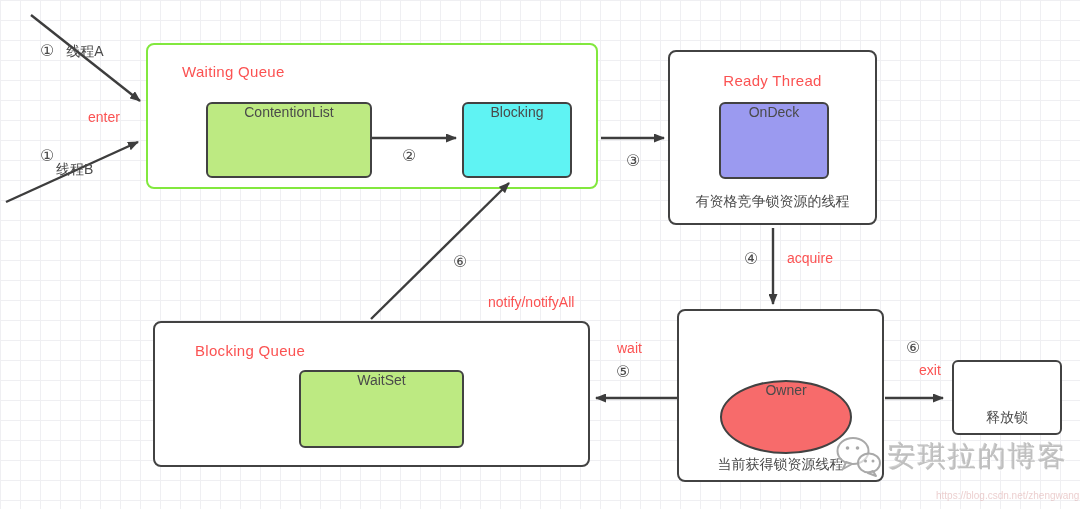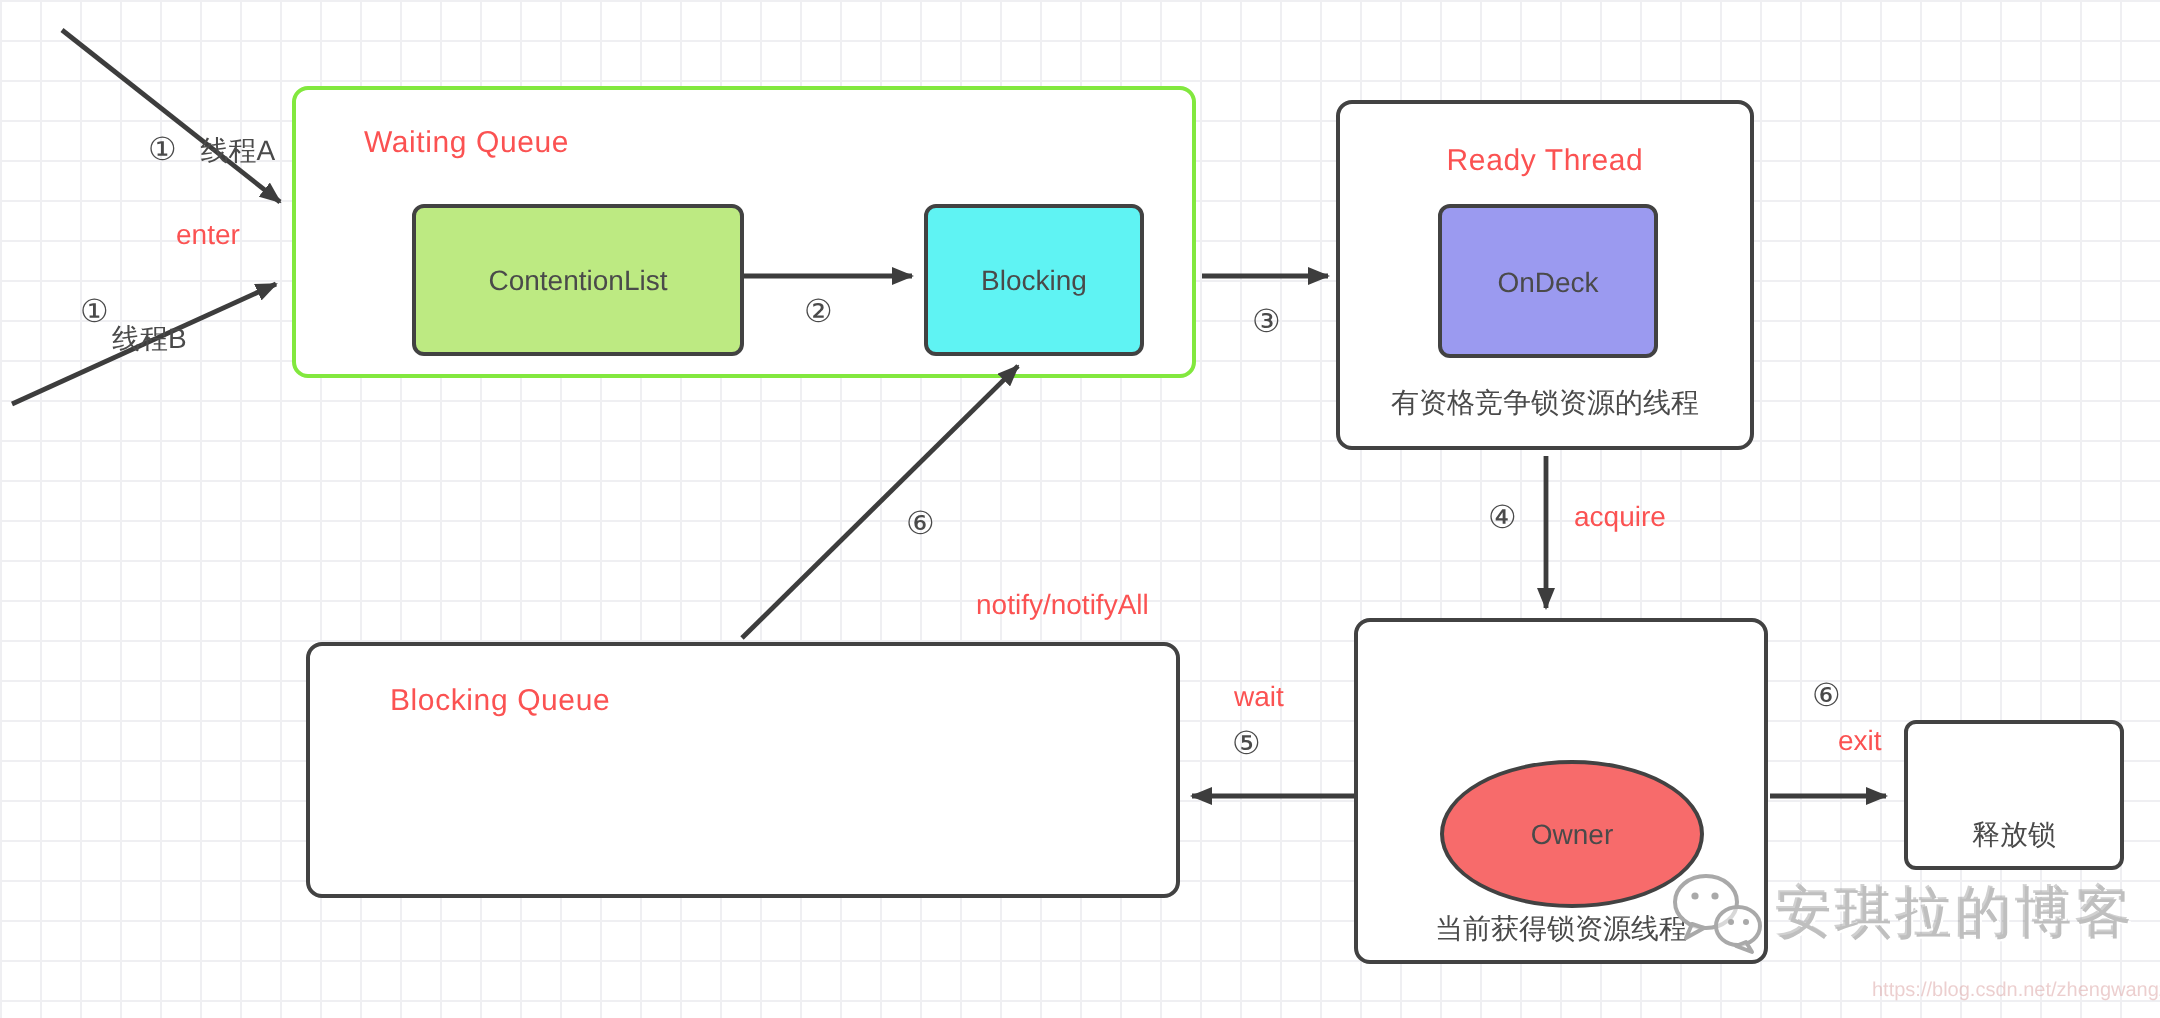--- a/index.html
+++ b/index.html
@@ -41,21 +41,21 @@
     color:var(--red-label);
     font-size:15px;
     letter-spacing:.3px;
     white-space:nowrap;
   }
   .title-center{left:0;right:0;text-align:center;}
   .node{
     position:absolute;
     border:2px solid var(--box-border);
     border-radius:6px;
-    display:flex;align-items:center;justify-content:center;
+    display:flex;align-items:flex-start;justify-content:center;
     color:var(--text-dark);
     font-size:14px;
   }
   .caption{
     position:absolute;left:0;right:0;
     text-align:center;
     color:var(--text-dark);
     font-size:14px;
     white-space:nowrap;
   }
@@ -119,22 +119,25 @@
     <div class="caption" style="bottom:12px;">有资格竞争锁资源的线程</div>
   </div>
 
   <div class="box" style="left:677px;top:309px;width:207px;height:173px;">
     <div class="node" style="left:41px;top:69px;width:132px;height:74px;border-radius:50%;background:var(--red-fill);">
       <span>Owner</span>
     </div>
     <div class="caption" style="bottom:6px;">当前获得锁资源线程</div>
   </div>
 
-  <div class="box" style="left:153px;top:321px;width:437px;height:128px;">
+  <div class="box" style="left:153px;top:321px;width:437px;height:146px;">
     <div class="box-title" style="left:40px;top:19px;">Blocking Queue</div>
+    <div class="node" style="left:144px;top:47px;width:165px;height:78px;background:var(--green-fill);">
+      <span>WaitSet</span>
+    </div>
   </div>
 
   <div class="box" style="left:952px;top:360px;width:110px;height:75px;display:flex;align-items:center;justify-content:center;border-radius:6px;">
     <span style="font-size:14px;color:var(--text-dark);margin-top:40px;">释放锁</span>
   </div>
 
   <svg class="arrows" width="1080" height="509" viewBox="0 0 1080 509">
     <defs>
       <marker id="ah" markerWidth="11" markerHeight="9" refX="10" refY="4.5" orient="auto" markerUnits="userSpaceOnUse">
         <path d="M0,0 L11,4.5 L0,9 z" fill="#3d3d3d"></path>
@@ -143,21 +146,21 @@
     <line x1="31" y1="15" x2="140" y2="101" marker-end="url(#ah)"></line>
     <line x1="6" y1="202" x2="138" y2="142" marker-end="url(#ah)"></line>
     <line x1="372" y1="138" x2="456" y2="138" marker-end="url(#ah)"></line>
     <line x1="601" y1="138" x2="664" y2="138" marker-end="url(#ah)"></line>
     <line x1="773" y1="228" x2="773" y2="304" marker-end="url(#ah)"></line>
     <line x1="371" y1="319" x2="509" y2="183" marker-end="url(#ah)"></line>
     <line x1="677" y1="398" x2="596" y2="398" marker-end="url(#ah)"></line>
     <line x1="885" y1="398" x2="943" y2="398" marker-end="url(#ah)"></line>
   </svg>
 
-  <div class="lbl" style="left:40px;top:65px;padding-left:34px;">
+  <div class="lbl" style="left:40px;top:41px;">
     <span class="num">①</span>
     <span style="margin-left:8px;">线程A</span>
   </div>
   <div class="lbl red" style="left:88px;top:109px;">enter</div>
   <div class="lbl num" style="left:40px;top:146px;">①</div>
   <div class="lbl" style="left:56px;top:161px;">线程B</div>
 
   <div class="lbl num" style="left:402px;top:146px;">②</div>
   <div class="lbl num" style="left:626px;top:151px;">③</div>
 

